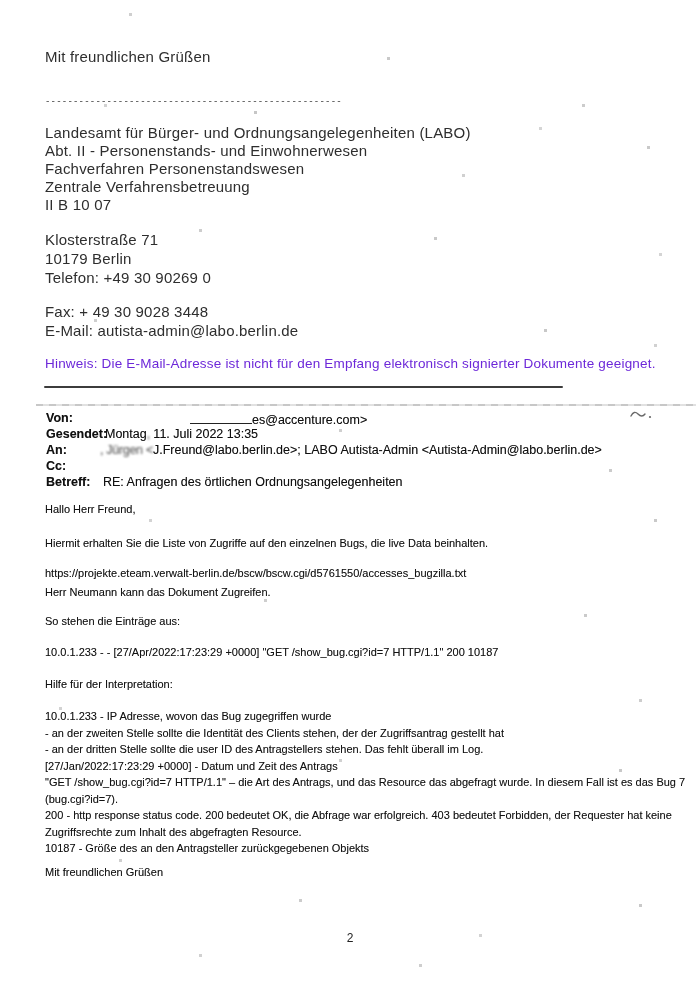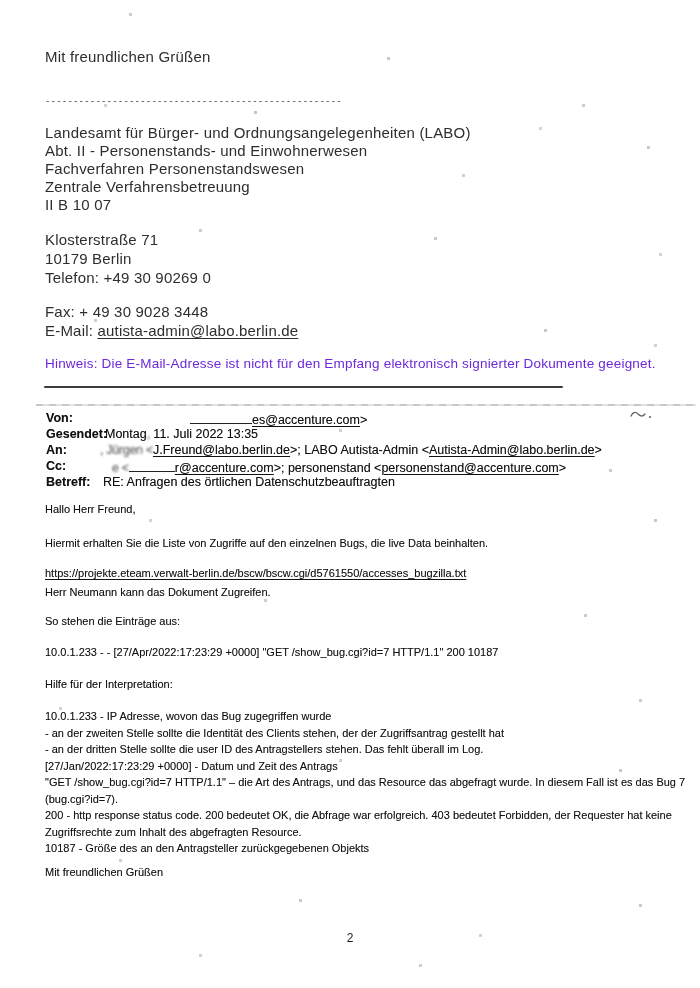--- a/index.html
+++ b/index.html
@@ -27,21 +27,21 @@
       265px 600px 0 1px #cecece,585px 615px 0 1px #cacaca,60px 708px 0 1px #d2d2d2,
       640px 700px 0 1px #cdcdcd,340px 760px 0 1px #d0d0d0,620px 770px 0 1px #c8c8c8,
       120px 860px 0 1px #cfcfcf,300px 900px 0 1px #cccccc,480px 935px 0 1px #d3d3d3,
       640px 905px 0 1px #c9c9c9,200px 955px 0 1px #d1d1d1,420px 965px 0 1px #cecece;}
   
   .hdr{font-size:12.5px;color:#101010;white-space:nowrap;text-shadow:0 0 .4px rgba(0,0,0,.4);}
   .hdr .lbl{font-weight:700;}
   .hdr .val{position:absolute;top:0;}
   .body-txt{font-size:11px;color:#121212;text-shadow:0 0 .4px rgba(0,0,0,.35);}
   b,.b{font-weight:400;}
-  .u{text-decoration:underline;text-underline-offset:2px;text-decoration-thickness:1px;color:inherit;}
+  .u{text-underline-offset:2px;text-decoration-thickness:1px;color:inherit;}
   .blank-u{display:inline-block;height:12px;border-bottom:1px solid #222;vertical-align:baseline;}
   .smudge{filter:blur(1.2px);opacity:.8;letter-spacing:-.3px;color:#333;}
   .expl{line-height:16.5px;width:660px;}
   .pagenum{width:700px;text-align:center;font-size:12px;color:#222;}
   .squiggle{opacity:.8;}
 </style>
 </head>
 <body>
 
 <div class="page">
@@ -86,26 +86,25 @@
     <span class="val" style="left:59px"><span>Montag</span><span class="smudge">,</span><span> 11. Juli 2022 13:35</span></span>
   </div>
 
   <div class="abs hdr" style="left:46px;top:443px;width:630px">
     <span class="lbl">An:</span>
     <span class="val" style="left:54px"><span class="smudge">, Jürgen &lt;</span><span class="u">J.Freund@labo.berlin.de</span><span>&gt;; LABO Autista-Admin &lt;</span><span class="u">Autista-Admin@labo.berlin.de</span><span>&gt;</span></span>
   </div>
 
   <div class="abs hdr" style="left:46px;top:459px;width:630px">
     <span class="lbl">Cc:</span>
-    <span class="val" style="left:66px"><span class="smudge">e &lt;</span><span class="blank-u" style="width:46px"></span><span class="u">r@accenture.com</span><span>&gt;; personenstand &lt;</span><span class="u">personenstand@accenture.com</span><span>&gt;</span></span>
   </div>
 
   <div class="abs hdr" style="left:46px;top:475px;width:630px">
     <span class="lbl">Betreff:</span>
-    <span class="val" style="left:57px">RE: Anfragen des örtlichen Datenschutzbeauftragten</span>
+    <span class="val" style="left:57px">RE: Anfragen des örtlichen Ordnungsangelegenheiten</span>
   </div>
 
   <div class="abs body-txt" style="left:45px;top:503px">Hallo Herr Freund,</div>
 
   <div class="abs body-txt" style="left:45px;top:537px;width:660px">Hiermit erhalten Sie die Liste von Zugriffe auf den einzelnen Bugs, die live Data beinhalten.</div>
 
   <div class="abs body-txt" style="left:45px;top:567px">
     <span class="u">https://projekte.eteam.verwalt-berlin.de/bscw/bscw.cgi/d5761550/accesses_bugzilla.txt</span>
   </div>
 

